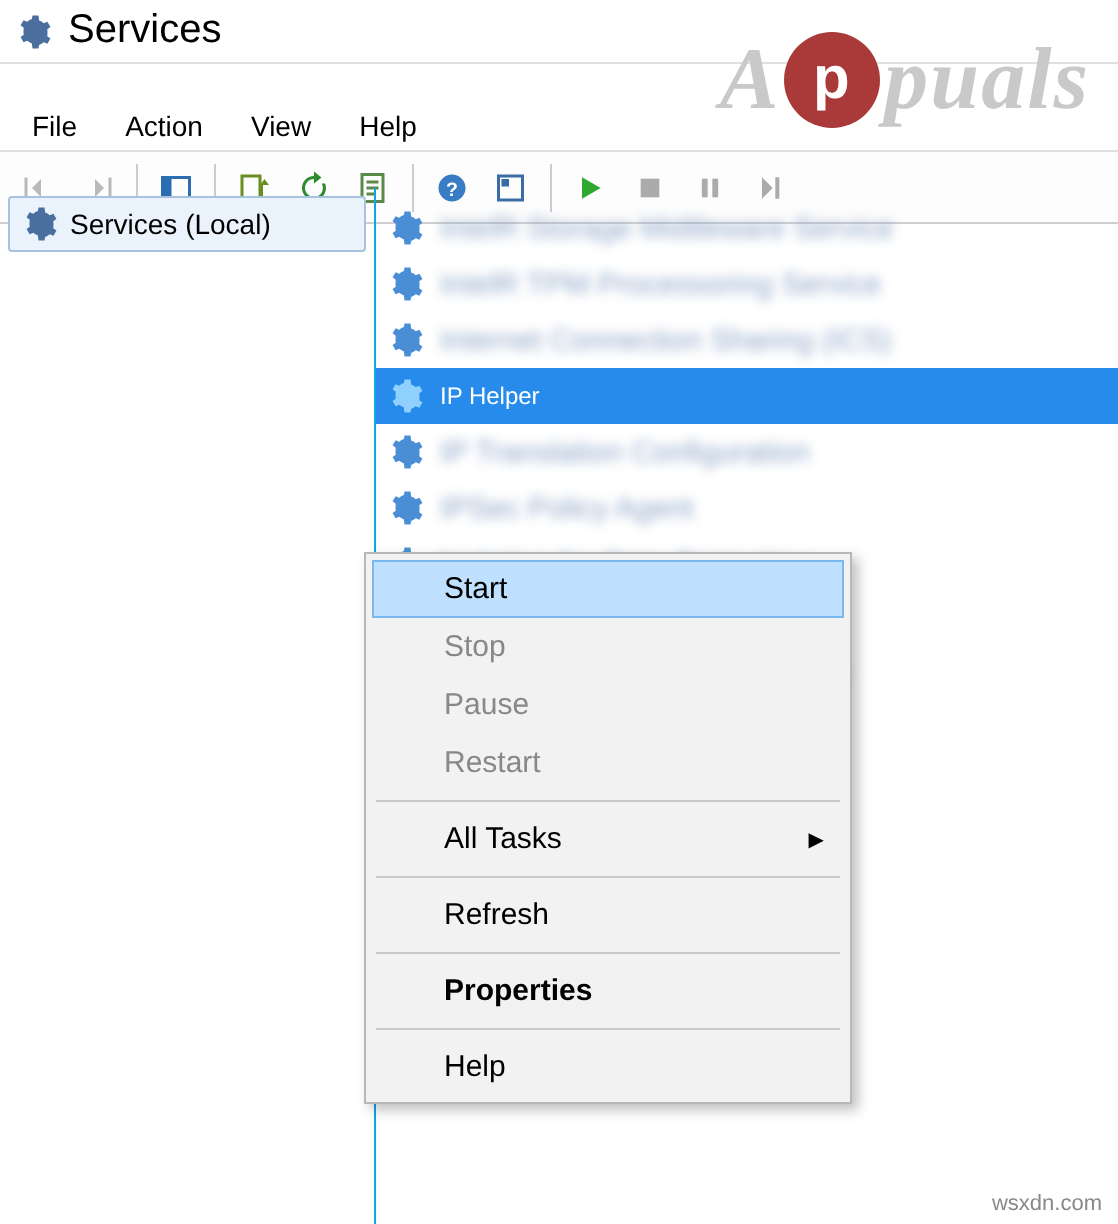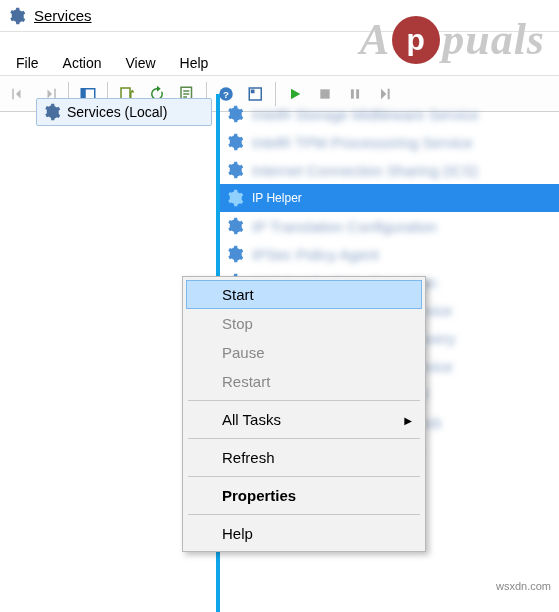--- a/index.html
+++ b/index.html
@@ -15,21 +15,21 @@
     position: relative;
   }
   .title-bar {
     display: flex;
     align-items: center;
     height: 32px;
     padding: 0 8px;
     border-bottom: 1px solid #e0e0e0;
   }
   .title-bar .gear-icon { margin-right: 8px; }
-  .title-bar span.title { font-size: 15px; text-decoration: underline; }
+  .title-bar span.title { font-size: 20px; }
   .menu-bar {
     display: flex;
     align-items: center;
     height: 26px;
     padding: 0 4px;
     border-bottom: 1px solid #e0e0e0;
     margin-top: 18px;
   }
   .menu-item {
     padding: 2px 12px;
@@ -62,23 +62,22 @@
   .main {
     display: flex;
     position: absolute;
     top: 94px;
     bottom: 0;
     left: 0;
     right: 0;
   }
   .left-panel {
     width: 188px;
-    border-right: 4px solid #0ea5e9;
+    border-right: 1px solid #0ea5e9;
     padding: 4px;
-    margin-left: 32px;
   }
   .tree-item {
     display: flex;
     align-items: center;
     gap: 6px;
     padding: 4px 6px;
     border: 1px solid #a8c3e0;
     background: #eaf2fb;
     border-radius: 2px;
   }
@@ -185,21 +184,21 @@
     align-items: center;
     justify-content: center;
     color: #fff;
     font-style: normal;
     font-family: sans-serif;
     font-size: 30px;
     margin: 0 2px;
   }
   .wsx {
     position: absolute;
-    bottom: 20px;
+    bottom: 4px;
     right: 8px;
     font-size: 11px;
     color: #888;
     background: rgba(255,255,255,0.6);
     text-align: center;
   }
 </style>
 </head>
 <body>
 

